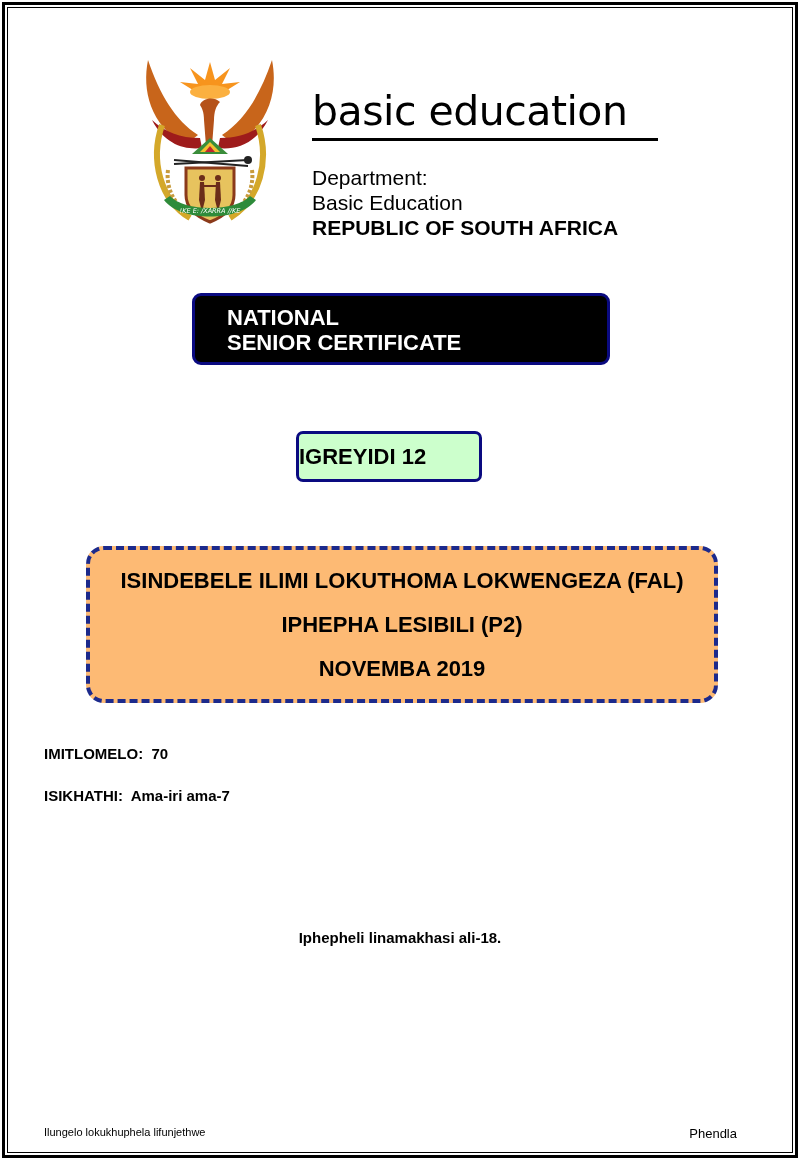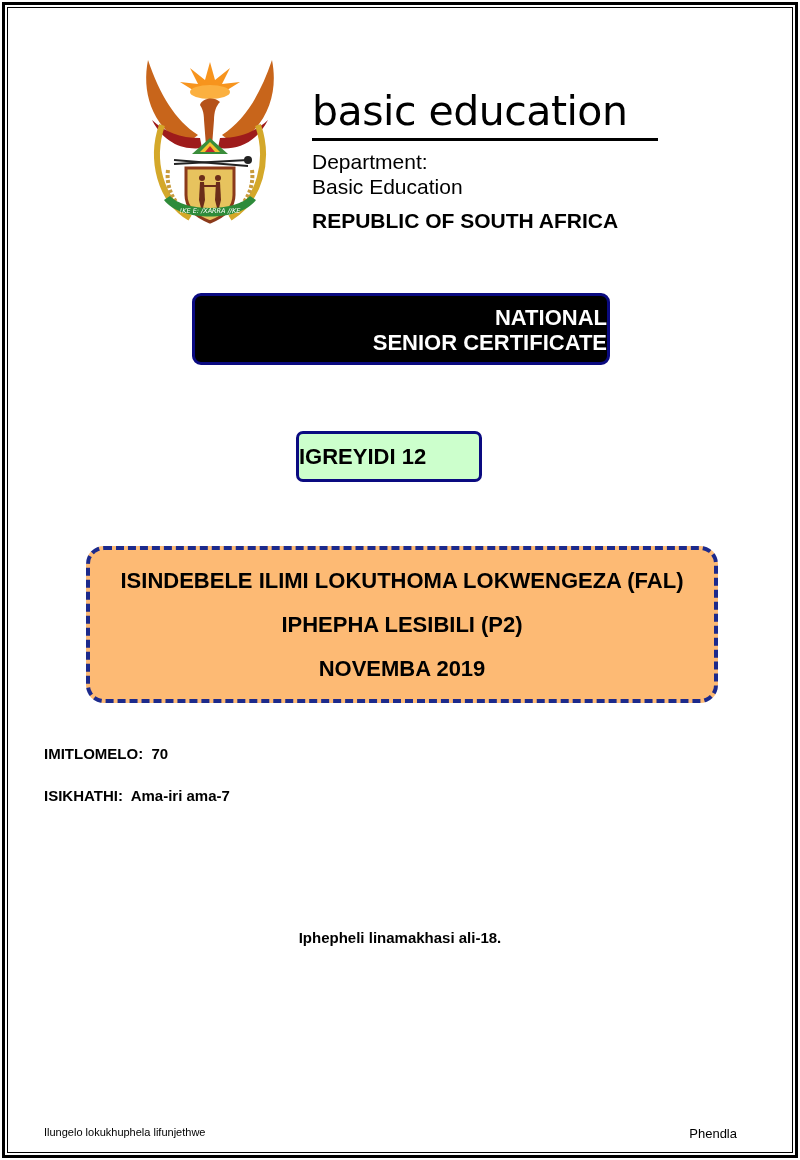--- a/index.html
+++ b/index.html
@@ -52,46 +52,46 @@
     }
     .brand-rule {
       height: 3px;
       background: #000;
       margin-top: 4px;
       width: 346px;
     }
     .brand-dept {
       font-size: 21px;
       line-height: 25px;
-      margin-top: 8px;
+      margin-top: 24px;
       white-space: nowrap;
     }
     .brand-rsa {
       font-size: 21px;
       line-height: 25px;
       font-weight: bold;
       white-space: nowrap;
-      margin-top: 9px;
     }
 
     
     .nsc-box {
       position: absolute;
       left: 192px; top: 293px;
       width: 418px; height: 72px;
       box-sizing: border-box;
       background: #000;
       border: 3px solid #0a0a80;
       border-radius: 9px;
       color: #fff;
       font-weight: bold;
       font-size: 22px;
       line-height: 25px;
-      text-align: right;
+      text-align: left;
       padding-top: 9px;
+      padding-left: 32px;
     }
 
     
     .grade-box {
       position: absolute;
       left: 296px; top: 431px;
       width: 186px; height: 51px;
       box-sizing: border-box;
       background: #ccffcc;
       border: 3px solid #0a0a80;

